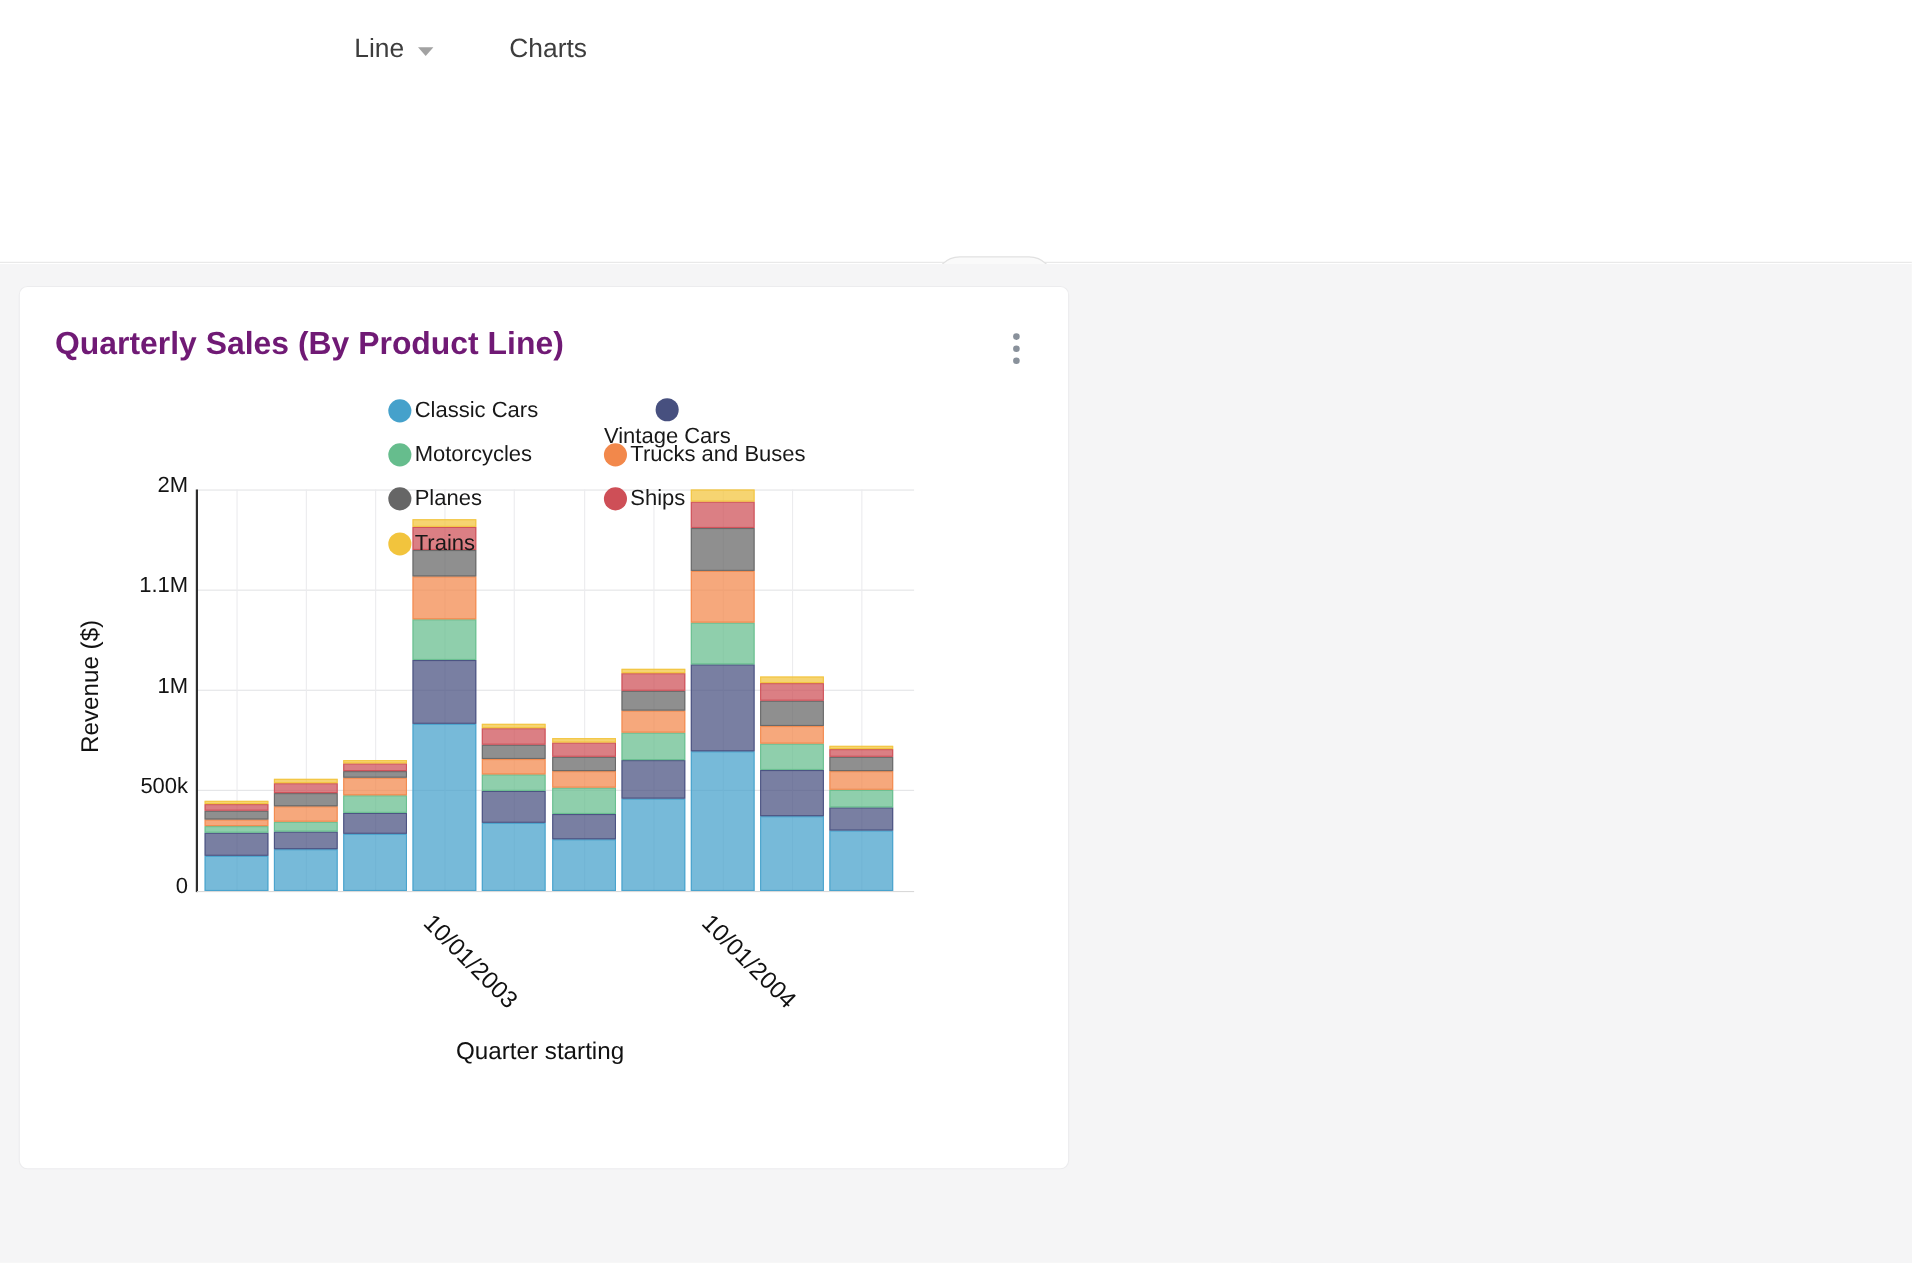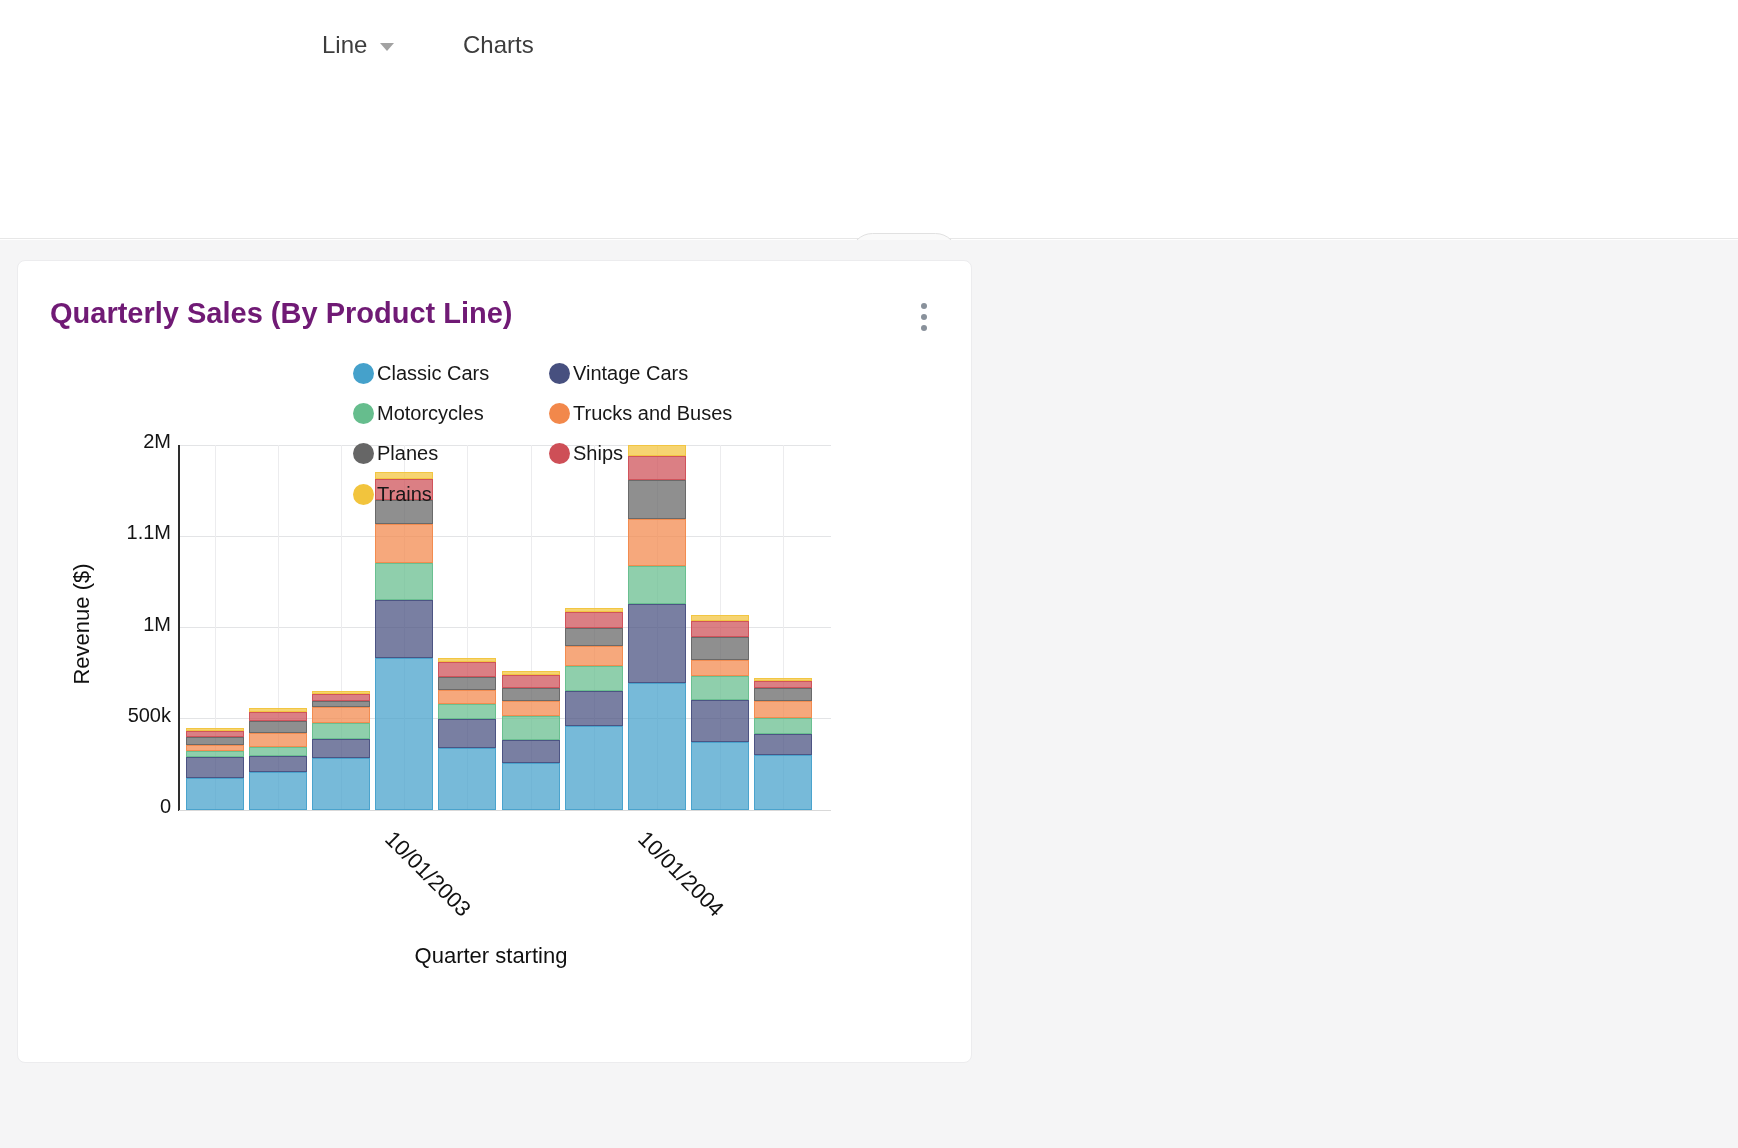--- a/index.html
+++ b/index.html
@@ -167,21 +167,21 @@
       <div class="seg" title="Vintage Cars — 04/01/2005" style="left: 735.9px; top: 472.533px; width: 58px; height: 21.9px; background: rgba(71, 80, 127, 0.73); border: 1px solid rgba(71, 80, 127, 0.9);"></div>
       <div class="seg" title="Motorcycles — 04/01/2005" style="left: 735.9px; top: 456.655px; width: 58px; height: 15.8775px; background: rgba(102, 189, 141, 0.73); border: 1px solid rgba(102, 189, 141, 0.9);"></div>
       <div class="seg" title="Trucks and Buses — 04/01/2005" style="left: 735.9px; top: 439.865px; width: 58px; height: 16.79px; background: rgba(242, 136, 75, 0.73); border: 1px solid rgba(242, 136, 75, 0.9);"></div>
       <div class="seg" title="Planes — 04/01/2005" style="left: 735.9px; top: 426.908px; width: 58px; height: 12.9575px; background: rgba(102, 102, 102, 0.73); border: 1px solid rgba(102, 102, 102, 0.9);"></div>
       <div class="seg" title="Ships — 04/01/2005" style="left: 735.9px; top: 419.973px; width: 58px; height: 6.935px; background: rgba(206, 79, 87, 0.73); border: 1px solid rgba(206, 79, 87, 0.9);"></div>
       <div class="seg" title="Trains — 04/01/2005" style="left: 735.9px; top: 417.052px; width: 58px; height: 2.92px; background: rgba(242, 196, 61, 0.73); border: 1px solid rgba(242, 196, 61, 0.9);"></div>
       <div class="legend-item" style="left: 335px; top: 101px;">
         <span class="legend-dot" style="background: rgb(69, 161, 203);"></span>
         <span>Classic Cars</span>
       </div>
-      <div class="legend-item" style="left: 531px; top: 101px;">
+      <div class="legend-item" style="left: 531px; top: 101px; flex-direction: column;">
         <span class="legend-dot" style="background: rgb(71, 80, 127);"></span>
         <span>Vintage Cars</span>
       </div>
       <div class="legend-item" style="left: 335px; top: 141.2px;">
         <span class="legend-dot" style="background: rgb(102, 189, 141);"></span>
         <span>Motorcycles</span>
       </div>
       <div class="legend-item" style="left: 531px; top: 141.2px;">
         <span class="legend-dot" style="background: rgb(242, 136, 75);"></span>
         <span>Trucks and Buses</span>

